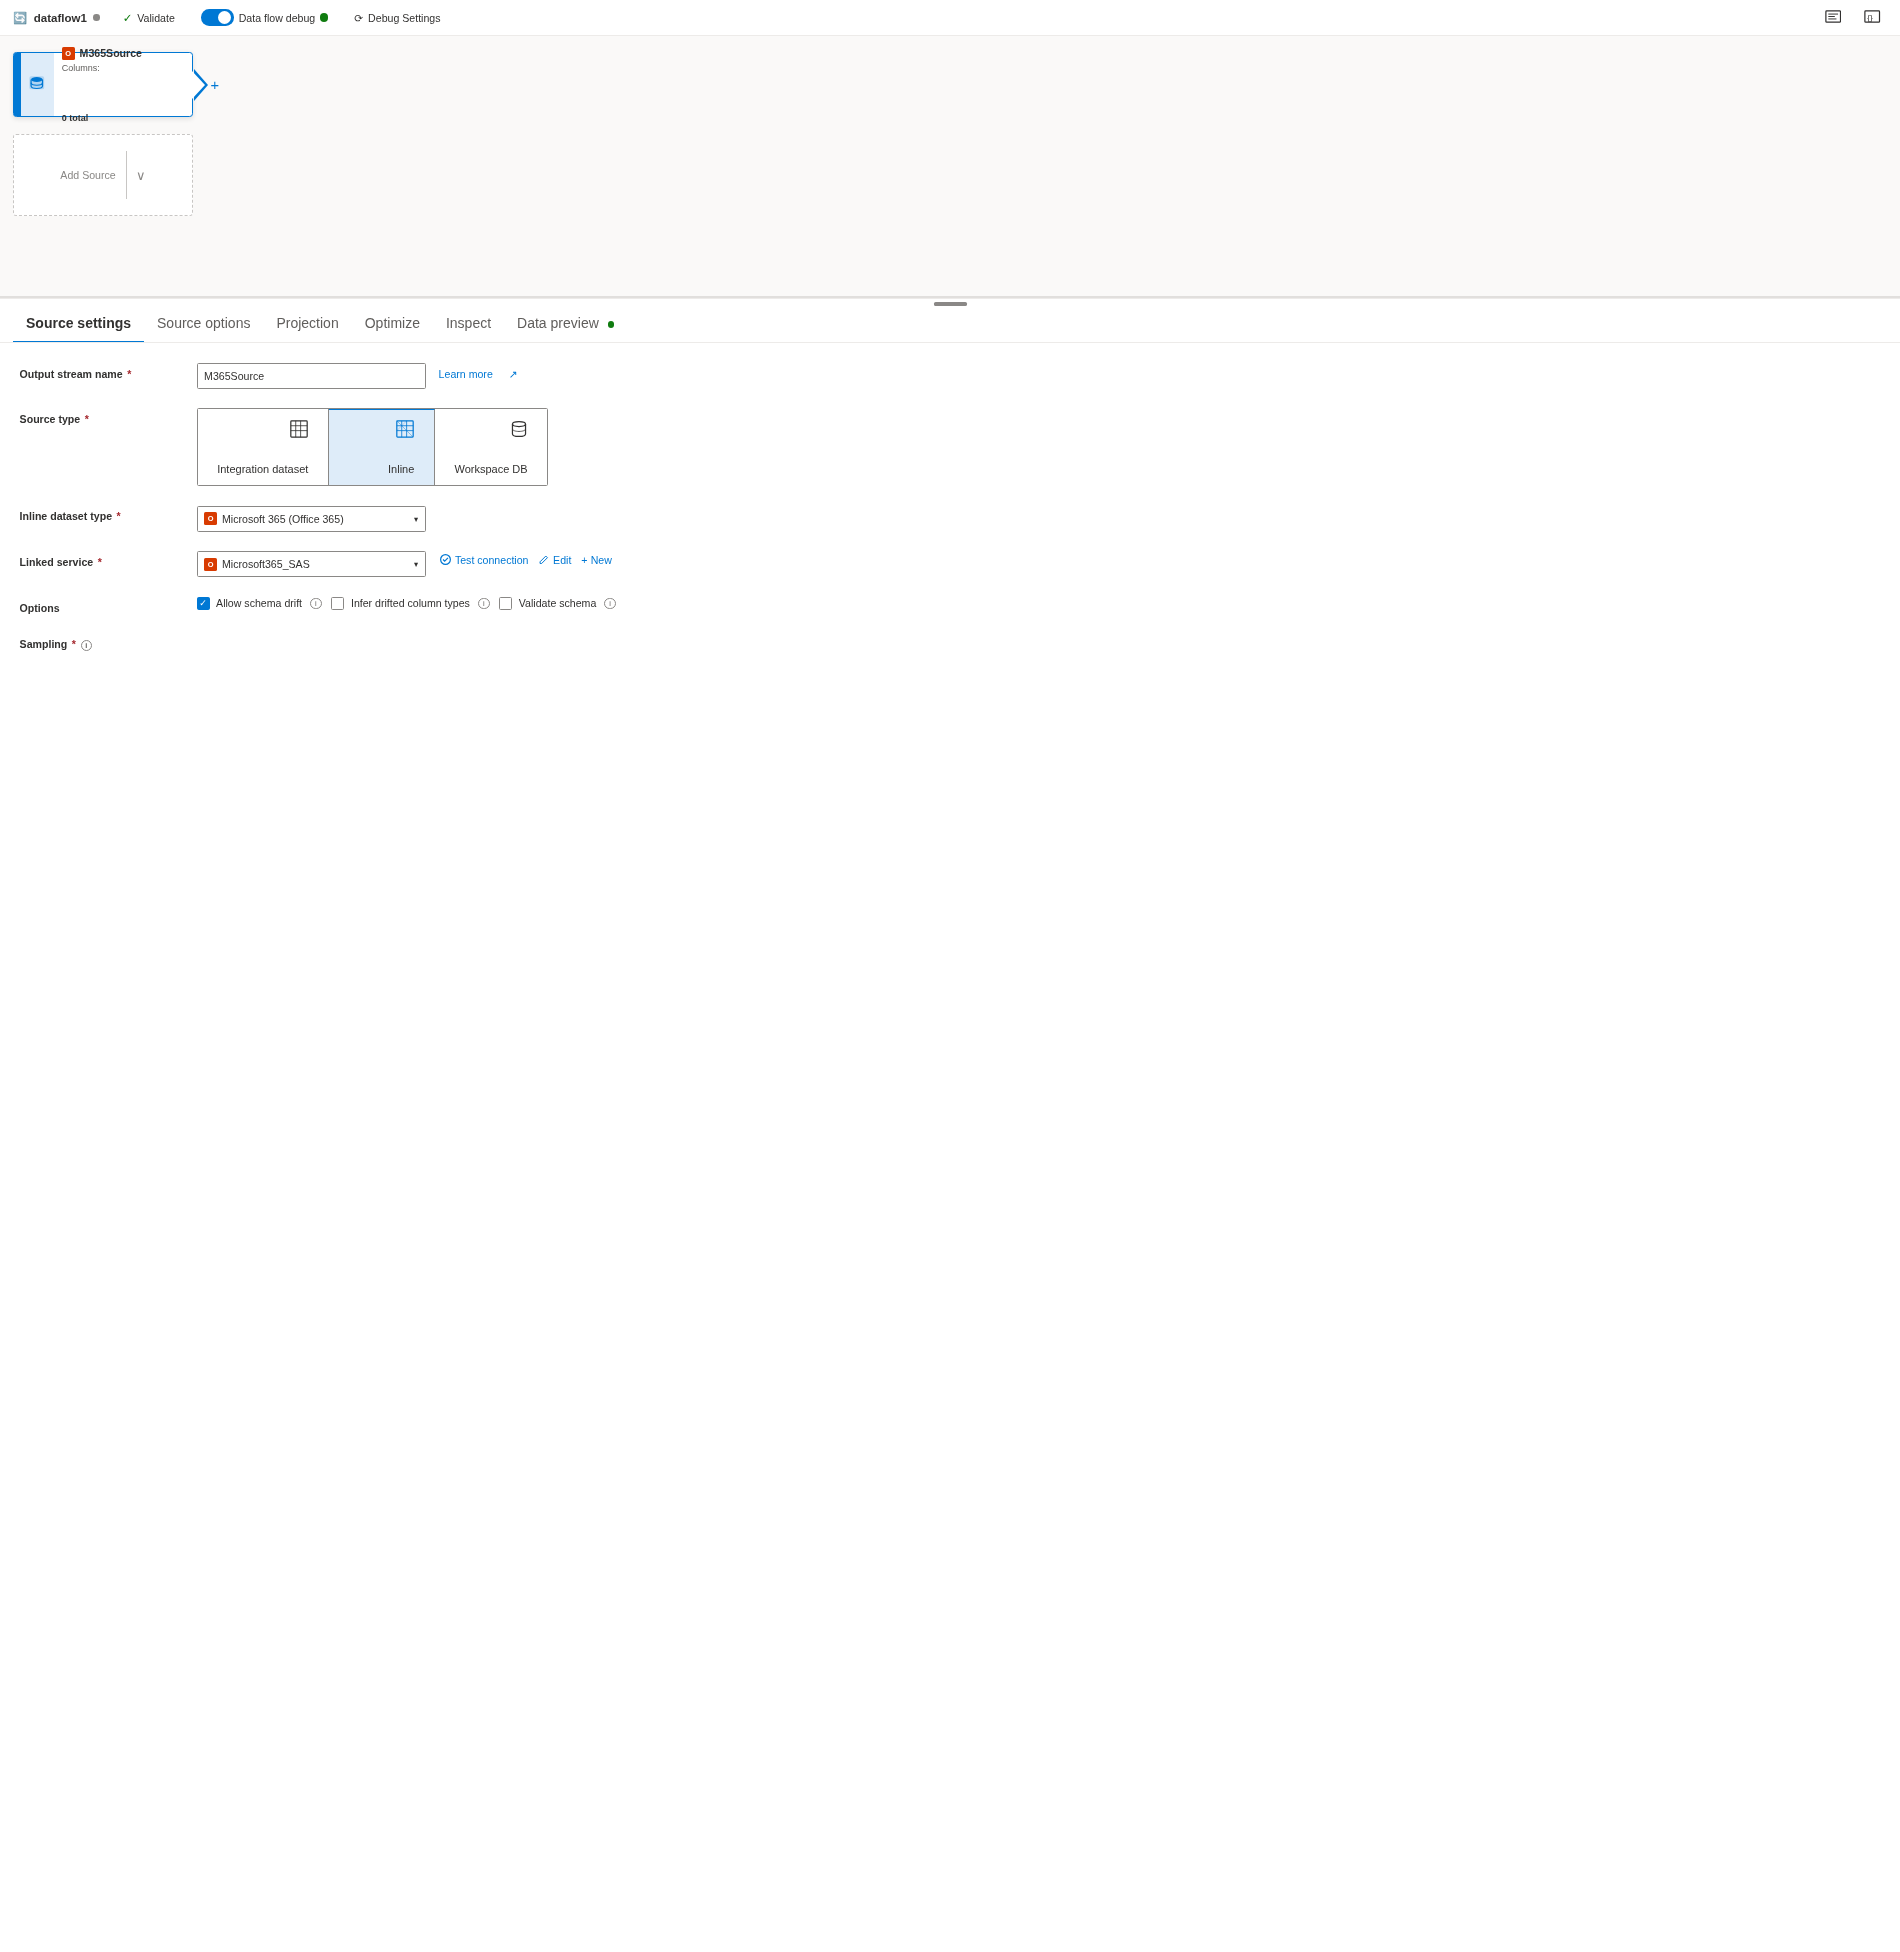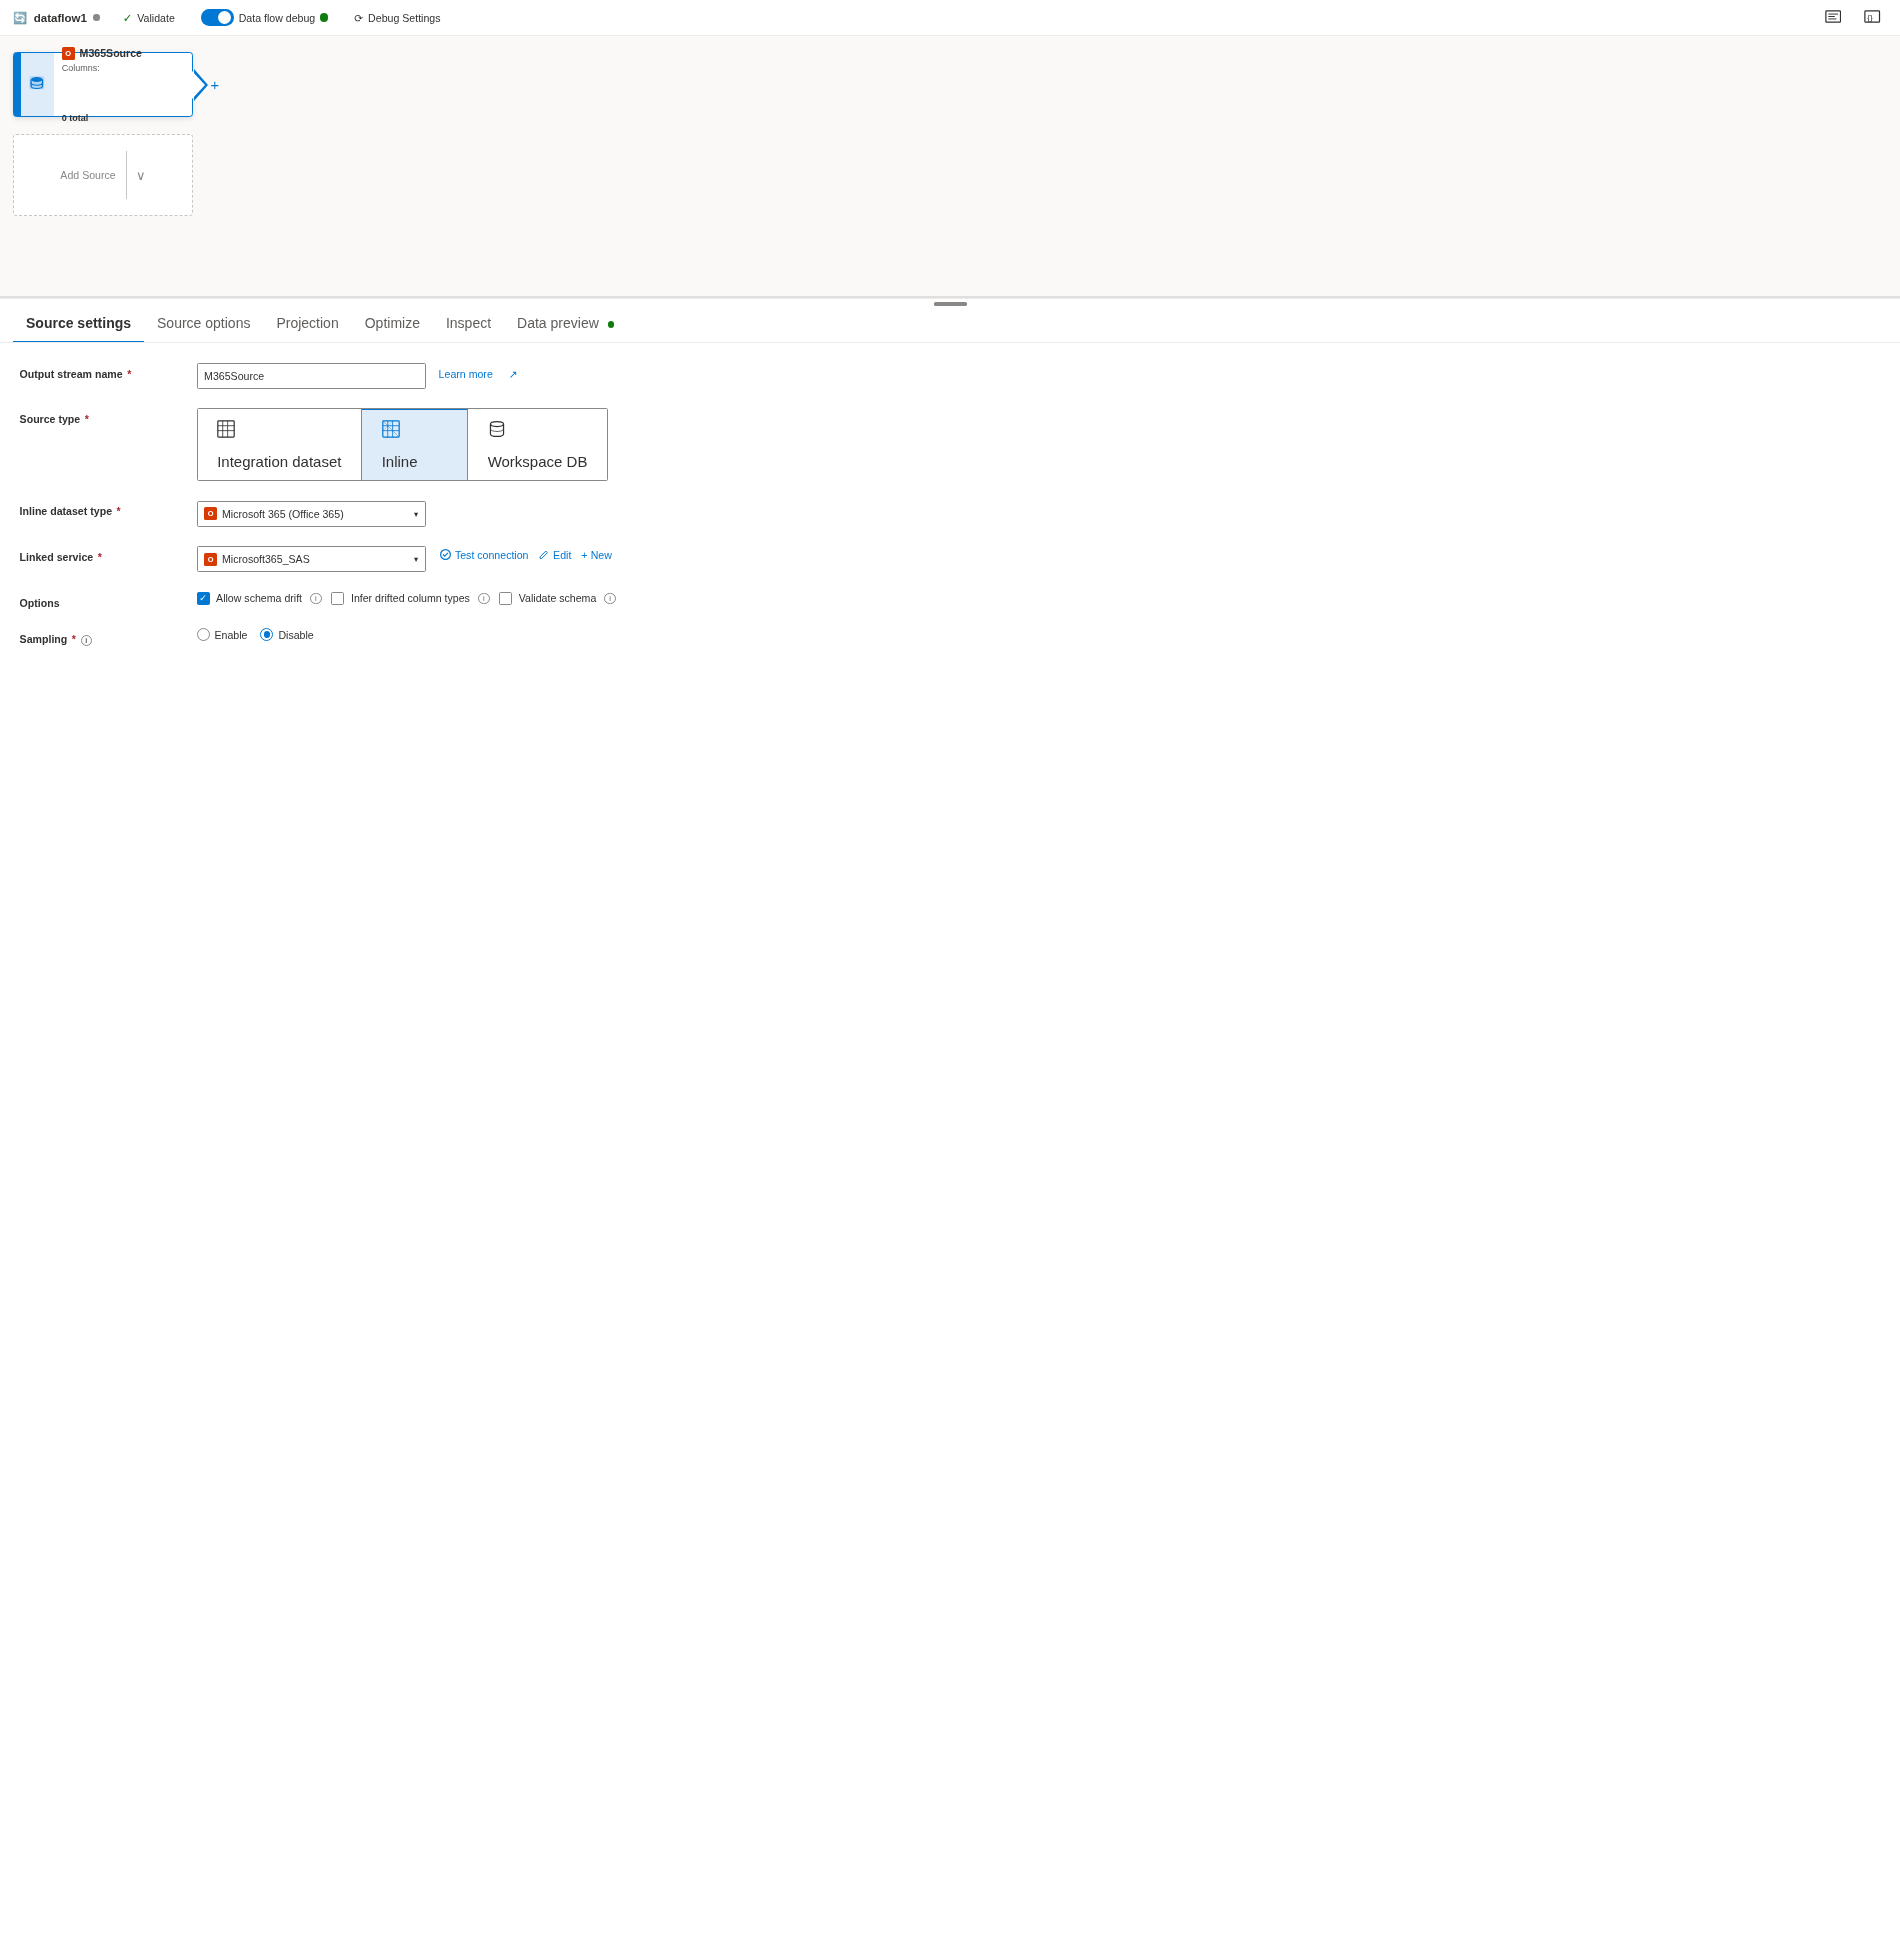--- a/index.html
+++ b/index.html
@@ -292,30 +292,30 @@
     
     .source-type-group {
       display: flex;
       border: 0.8px solid #8a8886;
       border-radius: 1.6px;
       overflow: hidden;
     }
     .source-type-btn {
       display: flex;
       flex-direction: column;
-      align-items: flex-start;
+      align-items: flex-end;
       justify-content: center;
       padding: 9.8px 19.6px;
       cursor: pointer;
       background: #fff;
       border: none;
       border-right: 0.8px solid #8a8886;
-      gap: 11px;
+      gap: 21px;
       min-width: 106px;
-      font-size: 15px;
+      font-size: 11px;
       color: #323130;
     }
     .source-type-btn:last-child { border-right: none; }
     .source-type-btn.active {
       background: #deecf9;
       border-top: 1.6px solid #0078d4;
     }
     .source-type-btn .btn-icon { font-size: 16.4px; color: #323130; }
     .source-type-btn.active .btn-icon { color: #0078d4; }
 
@@ -702,31 +702,17 @@
         </div>
       </div>
     </div>
 
     <div class="form-row">
       <div class="form-label">
         <span>Sampling</span>
         <span class="required-star"> *</span>
         <span class="info-icon">i</span>
       </div>
-      <div class="form-control-area">
-        <div class="radio-group">
-          <div class="radio-row">
-            <div class="radio-outer"></div>
-            <span>Enable</span>
-          </div>
-          <div class="radio-row">
-            <div class="radio-outer selected">
-              <div class="radio-inner"></div>
-            </div>
-            <span>Disable</span>
-          </div>
-        </div>
-      </div>
     </div>
 
   </div>
 </div>
 
 
 </body></html>

